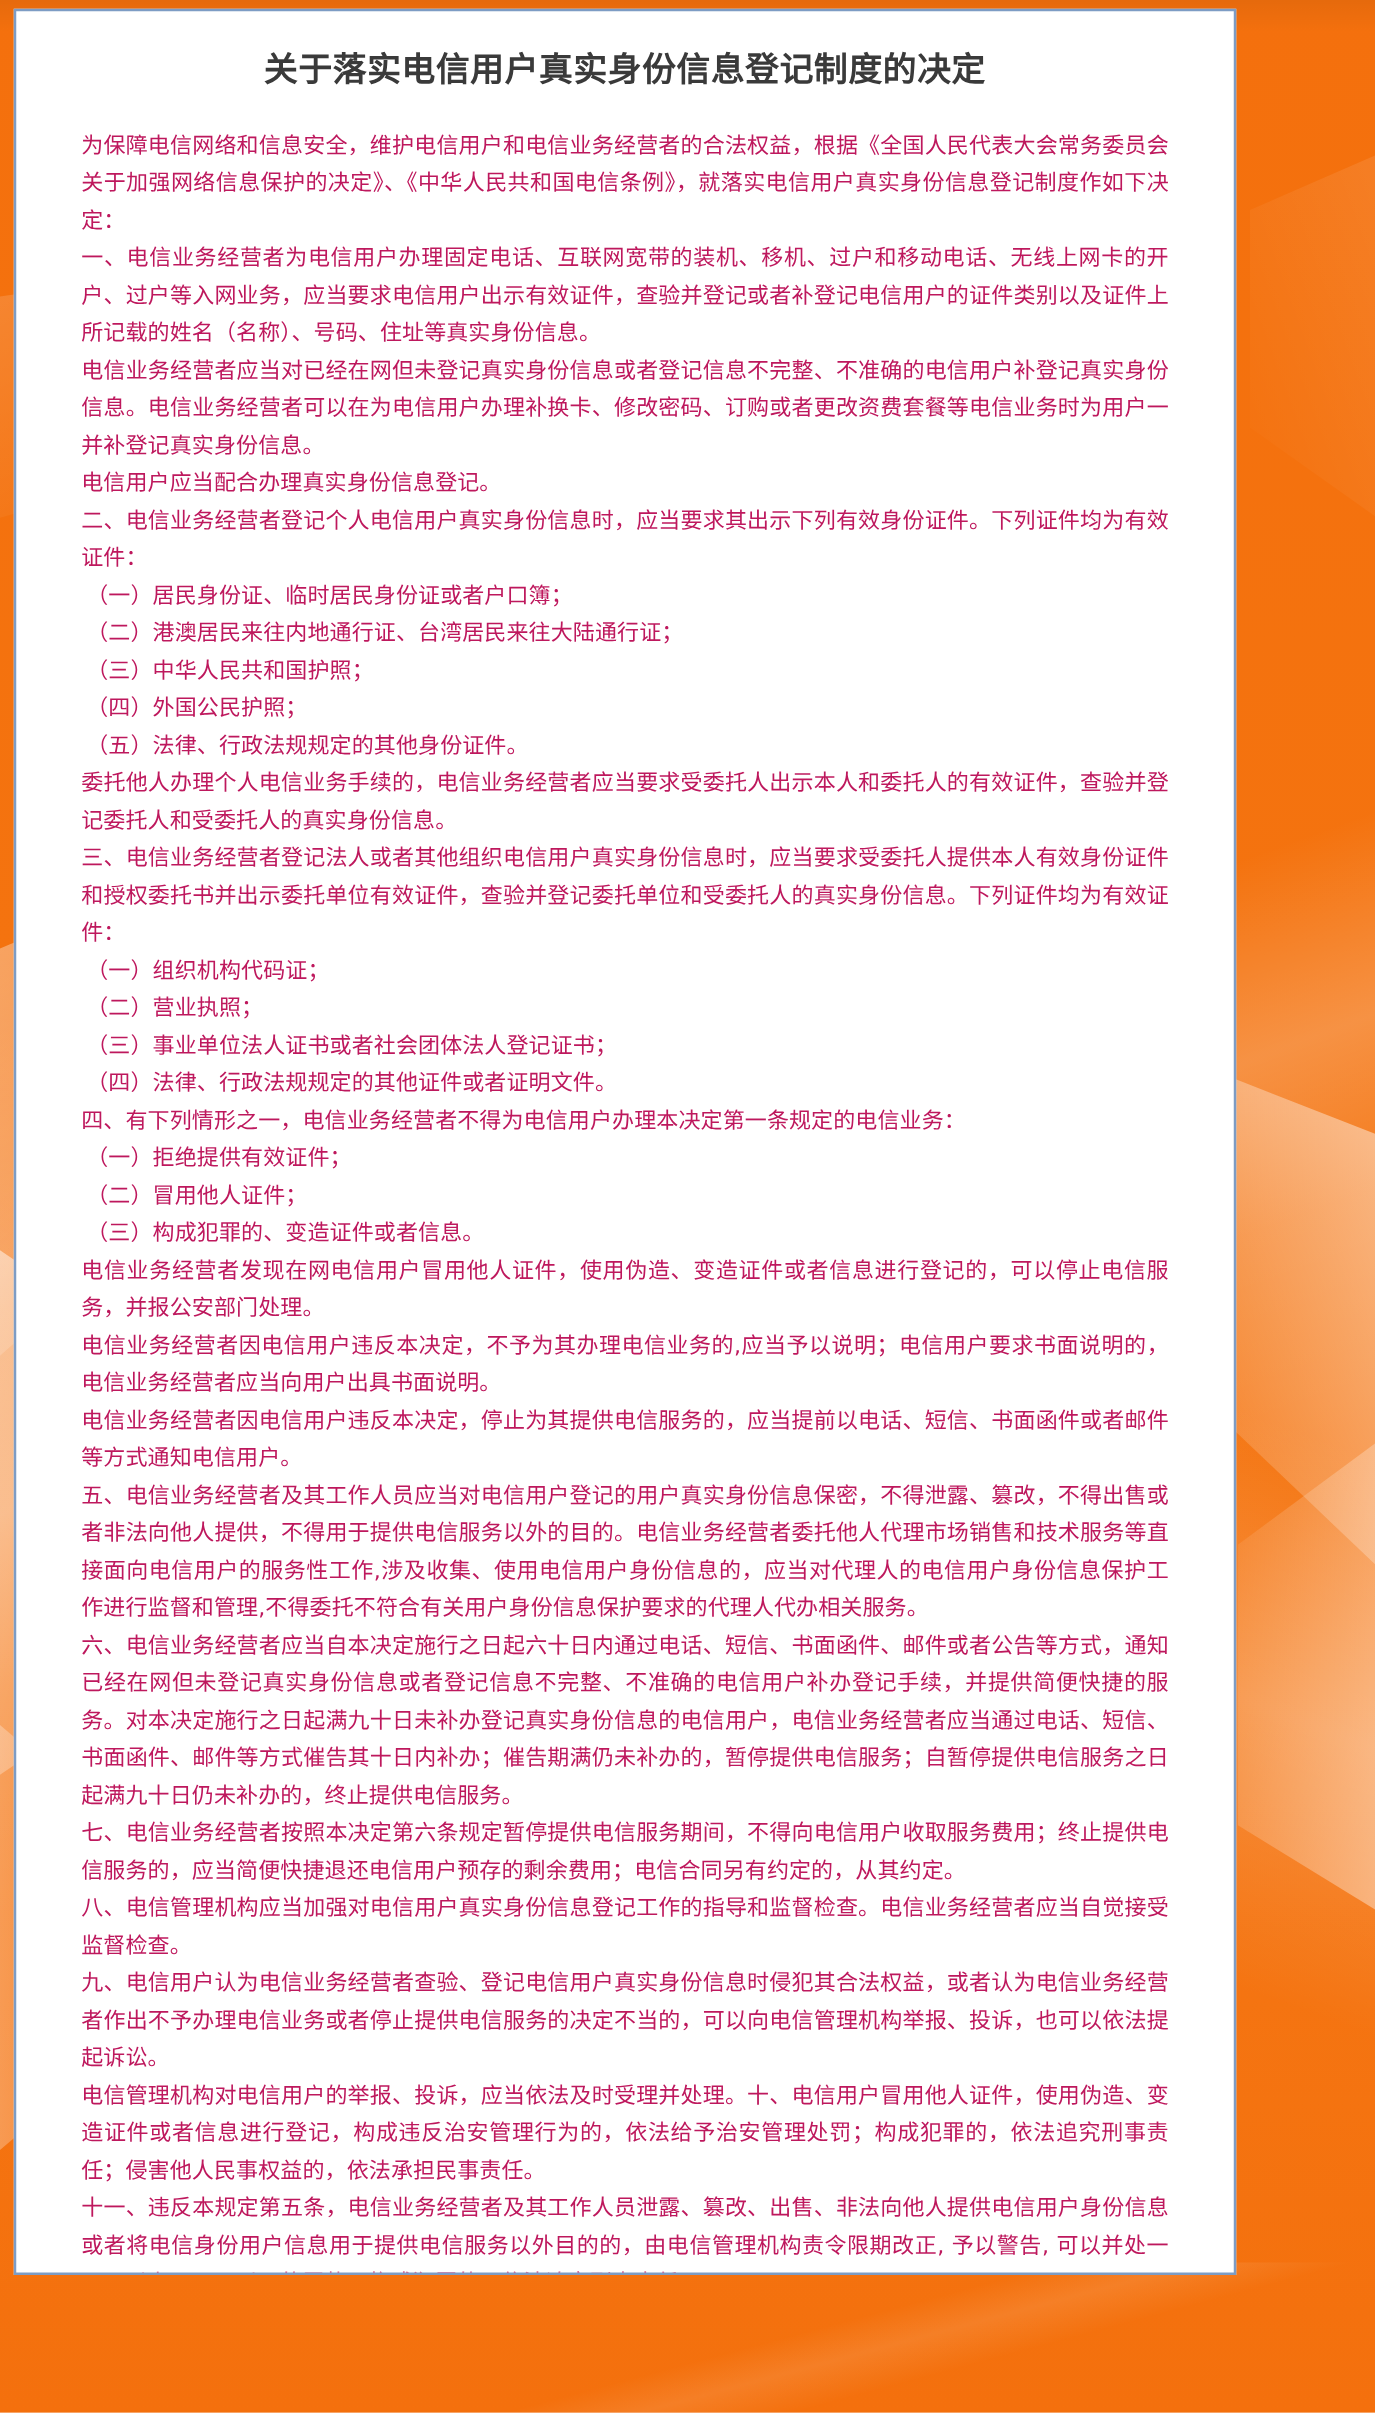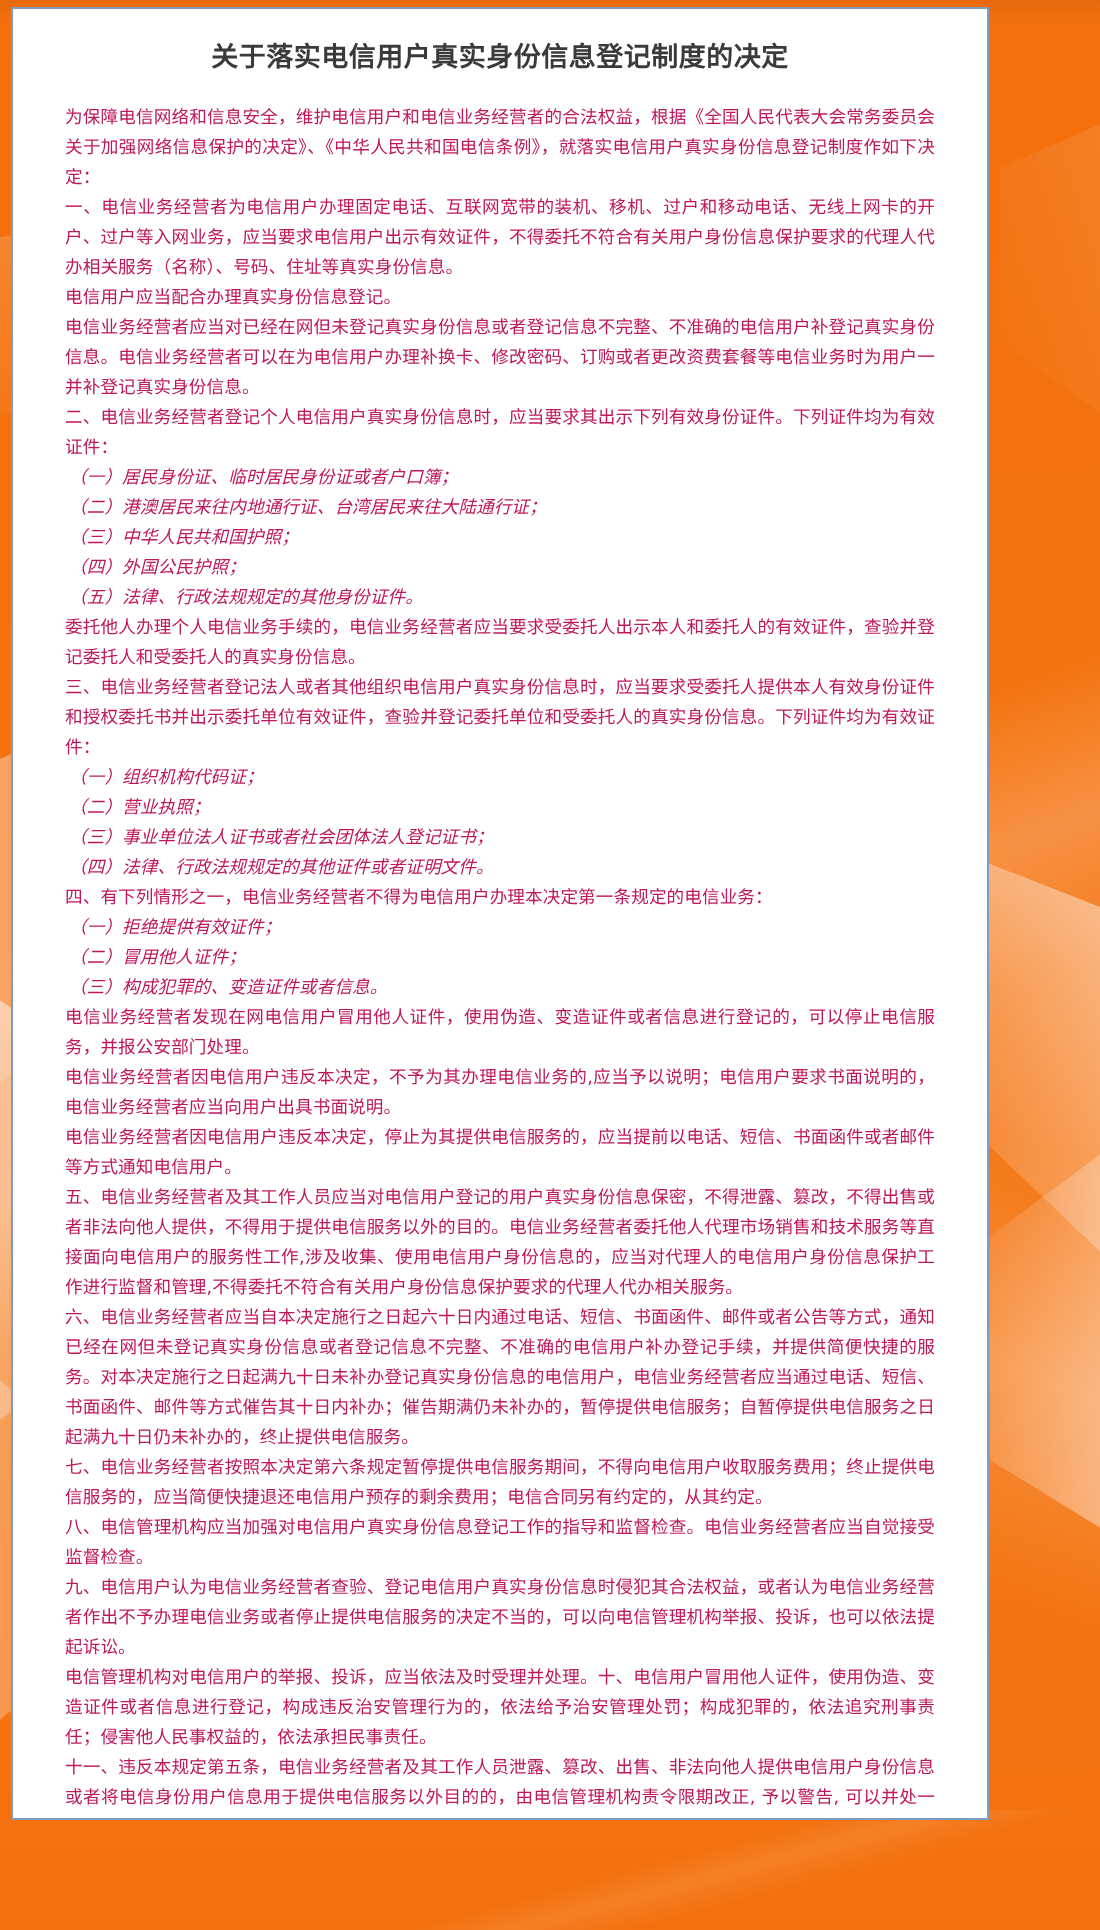--- a/index.html
+++ b/index.html
@@ -120,21 +120,20 @@
     line-height: 30px;
     color: #be185d;
     text-align: justify;
     text-justify: inter-ideograph;
     letter-spacing: 0.1px;
   }
 
   .para.indent {
     text-indent: 0;
     padding-left: 4px;
-    font-style: italic;
   }
 </style>
 </head>
 <body>
 
 <div class="page-frame">
 
   <div class="facet facet-top"></div>
   <div class="facet facet-l4"></div>
   <div class="facet facet-l1"></div>
@@ -145,23 +144,23 @@
   <div class="facet facet-r2"></div>
   <div class="facet facet-bot"></div>
 
   <div class="paper">
 
     <h1 class="doc-title">关于落实电信用户真实身份信息登记制度的决定</h1>
 
     <div class="doc-body">
 
     <p class="para">为保障电信网络和信息安全，维护电信用户和电信业务经营者的合法权益，根据《全国人民代表大会常务委员会关于加强网络信息保护的决定》、《中华人民共和国电信条例》，就落实电信用户真实身份信息登记制度作如下决定：</p>
-        <p class="para">一、电信业务经营者为电信用户办理固定电话、互联网宽带的装机、移机、过户和移动电话、无线上网卡的开户、过户等入网业务，应当要求电信用户出示有效证件，不得委托不符合有关用户身份信息保护要求的代理人代办相关服务（名称）、号码、住址等真实身份信息。</p>
+        <p class="para">一、电信业务经营者为电信用户办理固定电话、互联网宽带的装机、移机、过户和移动电话、无线上网卡的开户、过户等入网业务，应当要求电信用户出示有效证件，查验并登记或者补登记电信用户的证件类别以及证件上所记载的姓名（名称）、号码、住址等真实身份信息。</p>
+        <p class="para">电信业务经营者应当对已经在网但未登记真实身份信息或者登记信息不完整、不准确的电信用户补登记真实身份信息。电信业务经营者可以在为电信用户办理补换卡、修改密码、订购或者更改资费套餐等电信业务时为用户一并补登记真实身份信息。</p>
         <p class="para">电信用户应当配合办理真实身份信息登记。</p>
-        <p class="para">电信业务经营者应当对已经在网但未登记真实身份信息或者登记信息不完整、不准确的电信用户补登记真实身份信息。电信业务经营者可以在为电信用户办理补换卡、修改密码、订购或者更改资费套餐等电信业务时为用户一并补登记真实身份信息。</p>
         <p class="para">二、电信业务经营者登记个人电信用户真实身份信息时，应当要求其出示下列有效身份证件。下列证件均为有效证件：</p>
         <p class="para indent">（一）居民身份证、临时居民身份证或者户口簿；</p>
         <p class="para indent">（二）港澳居民来往内地通行证、台湾居民来往大陆通行证；</p>
         <p class="para indent">（三）中华人民共和国护照；</p>
         <p class="para indent">（四）外国公民护照；</p>
         <p class="para indent">（五）法律、行政法规规定的其他身份证件。</p>
         <p class="para">委托他人办理个人电信业务手续的，电信业务经营者应当要求受委托人出示本人和委托人的有效证件，查验并登记委托人和受委托人的真实身份信息。</p>
         <p class="para">三、电信业务经营者登记法人或者其他组织电信用户真实身份信息时，应当要求受委托人提供本人有效身份证件和授权委托书并出示委托单位有效证件，查验并登记委托单位和受委托人的真实身份信息。下列证件均为有效证件：</p>
         <p class="para indent">（一）组织机构代码证；</p>
         <p class="para indent">（二）营业执照；</p>

